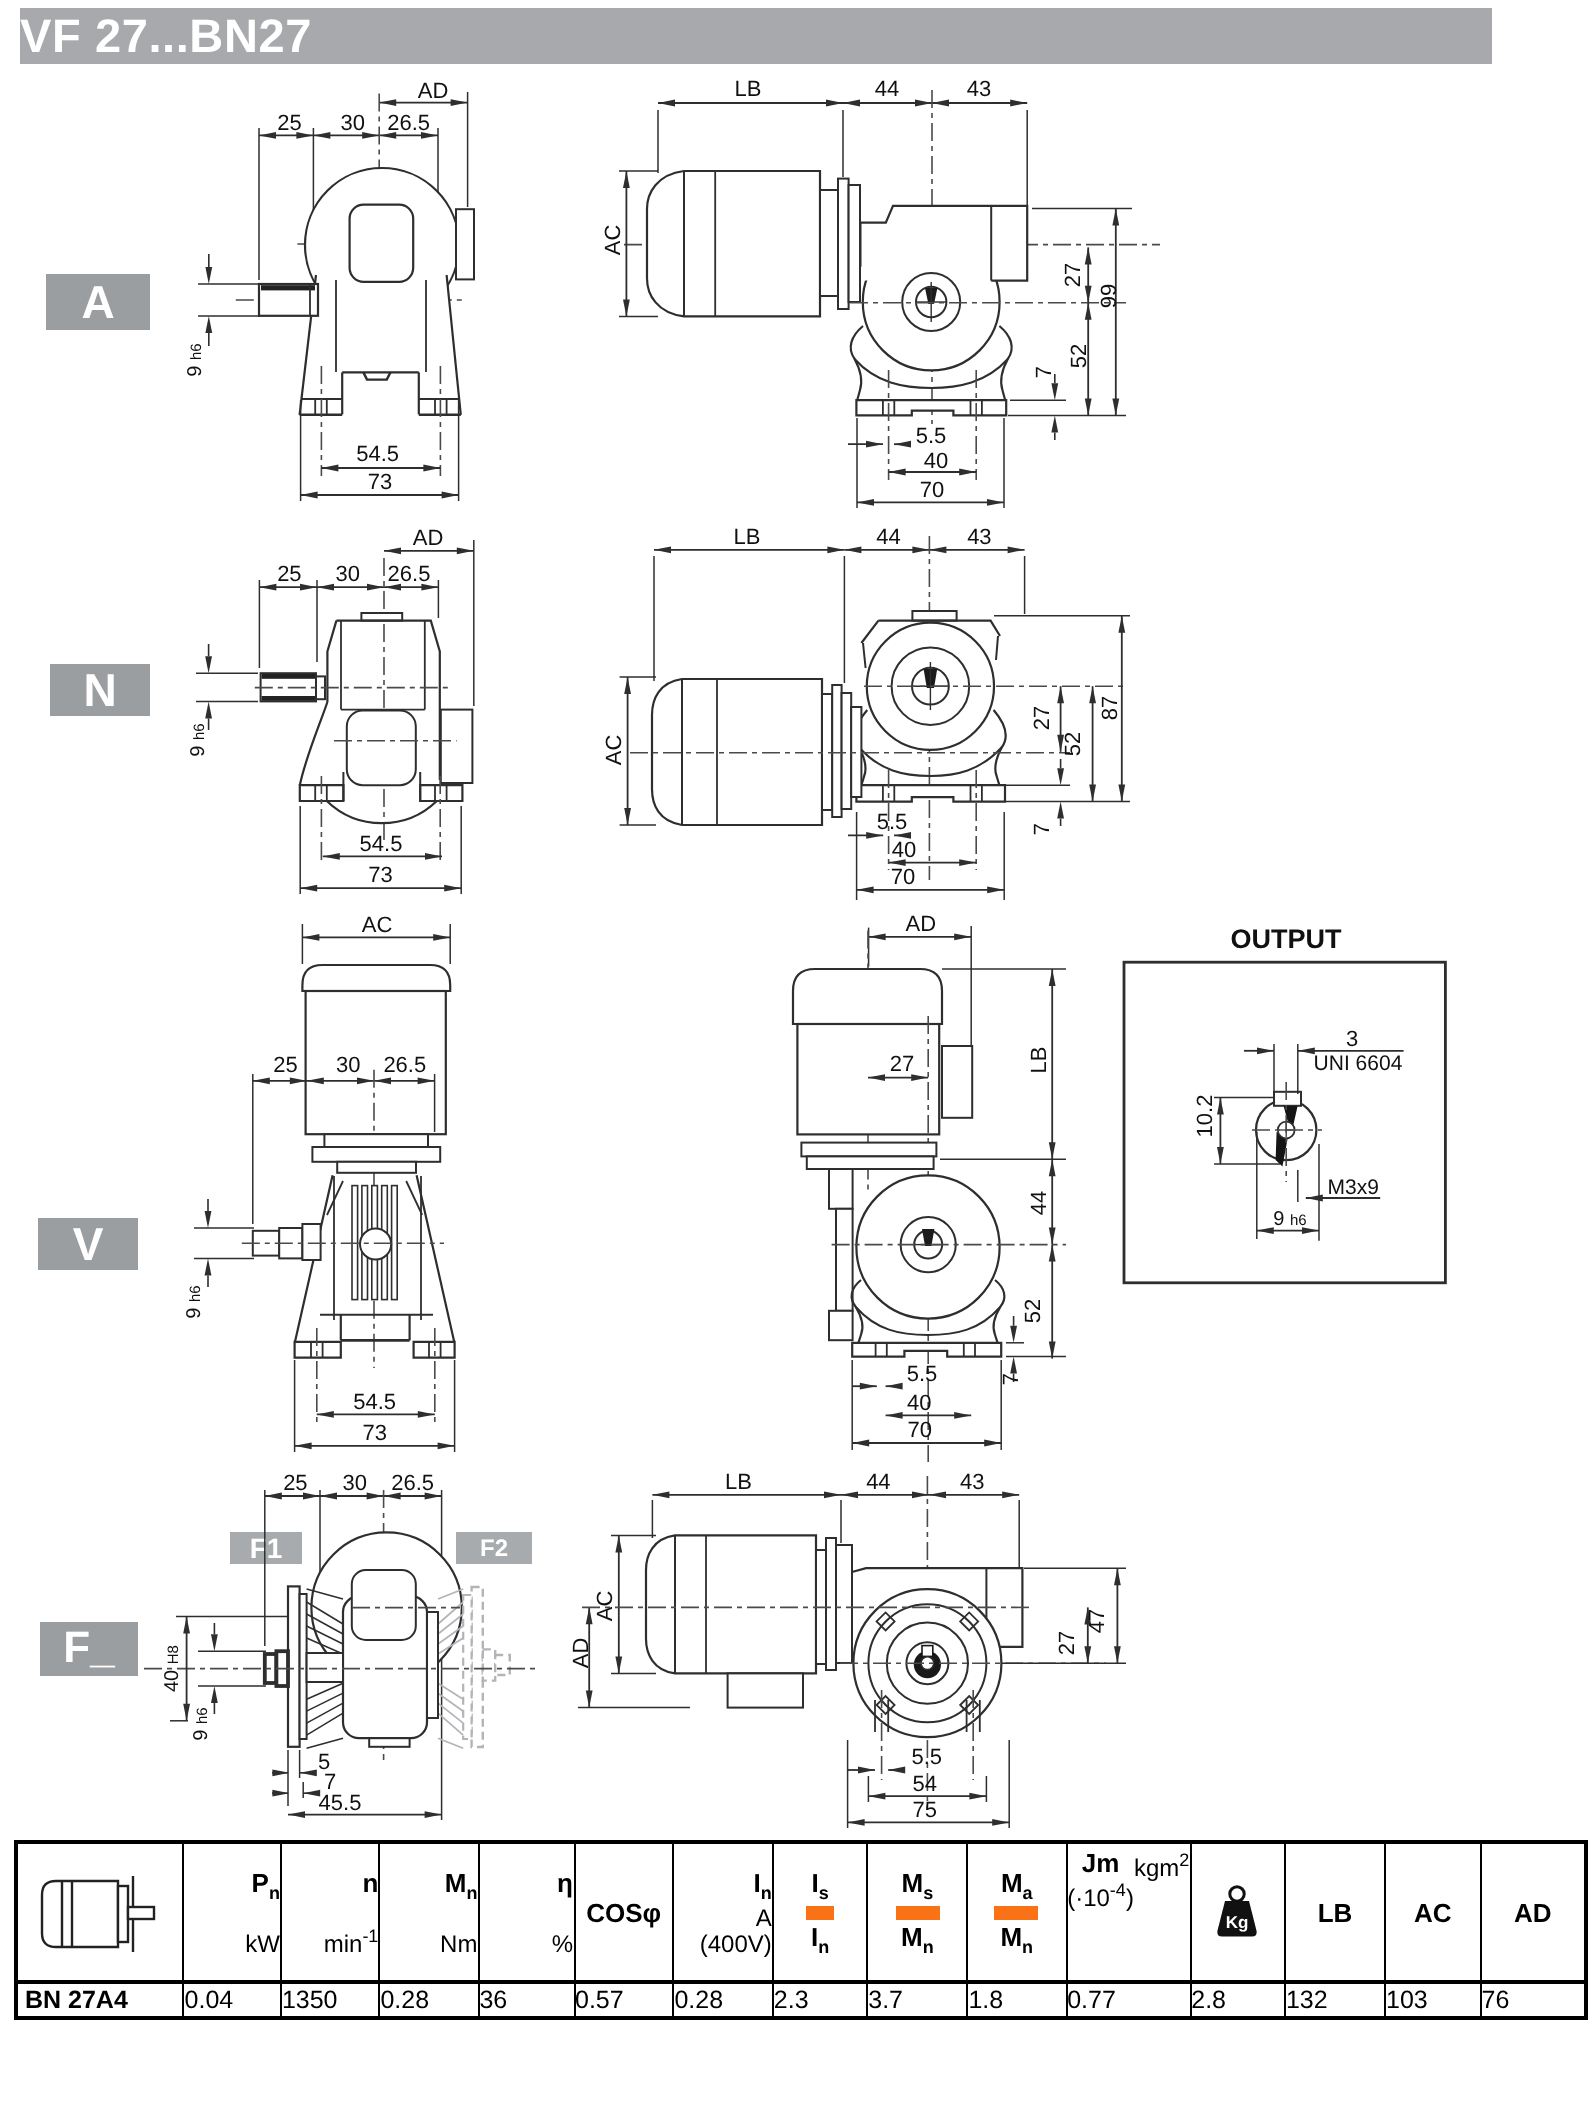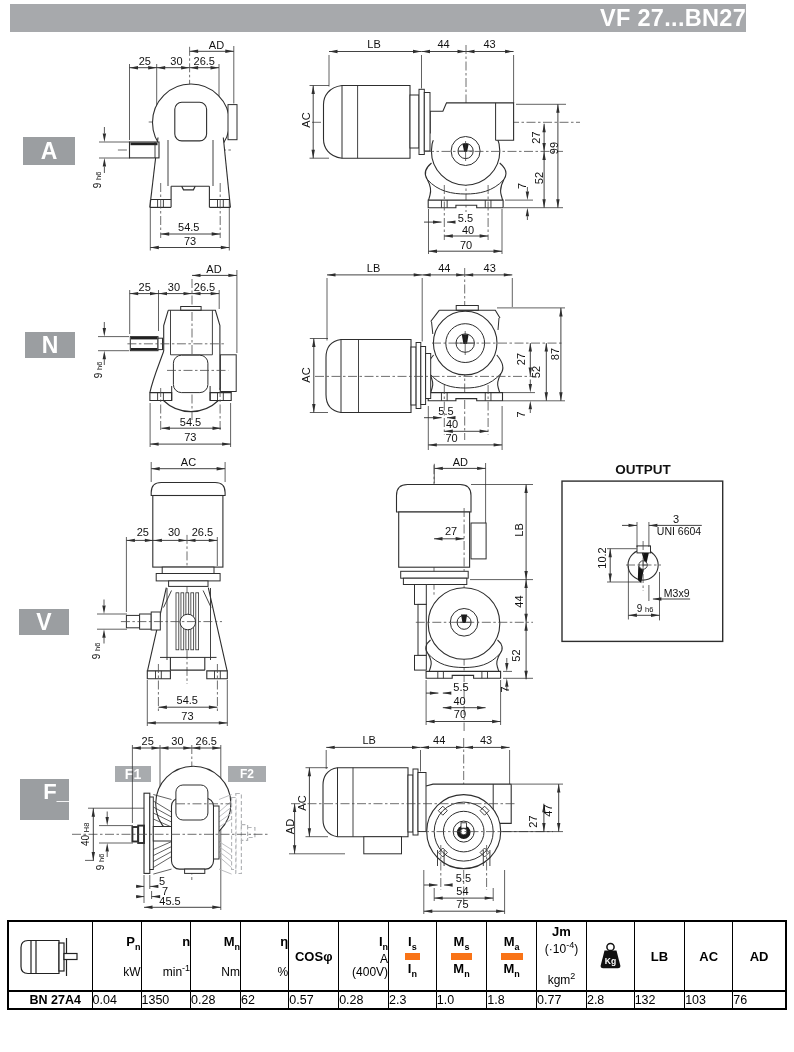--- a/index.html
+++ b/index.html
@@ -1,42 +1,42 @@
 <!DOCTYPE html>
 <html><head><meta charset="utf-8">
 <style>
 html,body{margin:0;padding:0;background:#fff;width:794px;height:1052px;font-family:"Liberation Sans",sans-serif;}
 #page{position:relative;width:794px;height:1052px;overflow:hidden;background:#fff;}
 .bar{position:absolute;left:10px;top:4px;width:736px;height:28px;background:#a7a9ac;}
-.bar span{display:block;text-align:right;font-size:23.5px;font-weight:bold;color:#fff;line-height:28px;letter-spacing:0.3px;}
+.bar span{display:block;text-align:left;font-size:23.5px;font-weight:bold;color:#fff;line-height:28px;letter-spacing:0.3px;}
 .tag{position:absolute;background:#9b9ea1;color:#fff;font-weight:bold;text-align:center;}
 table{position:absolute;left:6.5px;top:920px;border-collapse:collapse;table-layout:fixed;}
 table,th,td{border:1px solid #000;}
 table{border:2px solid #000;}
 th{border-bottom:2px solid #000;height:68px;font-size:13px;font-weight:normal;text-align:center;vertical-align:middle;padding:0;}
 td{height:16px;font-size:12.5px;text-align:left;padding:0;}
-td.lbl{text-align:left;font-weight:bold;padding-left:21px;}
+td.lbl{text-align:left;font-weight:bold;padding-left:4px;}
 sub{font-size:9px;} sup{font-size:9px;}
 .h2{display:flex;flex-direction:column;justify-content:space-between;height:45px;padding:0;text-align:right;}
-.h3{display:flex;flex-direction:column;justify-content:space-between;height:62px;padding:0;}
+.h3{display:flex;flex-direction:row;justify-content:space-between;height:62px;padding:0;}
 .un{font-size:12px;}
 .fr{display:inline-block;}
 .ft{border-bottom:7px solid #f97316;padding:0 3px 1px 3px;font-weight:bold;}
 .fb{padding-top:1px;font-weight:bold;}
 b{font-weight:bold;}
 </style></head>
 <body>
 <div id="page">
 <div class="bar">
       <span>VF 27...BN27</span>
     </div>
 <div class="tag" style="left:23px;top:137px;width:52px;height:28px;font-size:23px;line-height:28px;">A</div>
 <div class="tag" style="left:25px;top:332px;width:50px;height:26px;font-size:23px;line-height:26px;">N</div>
 <div class="tag" style="left:19px;top:609px;width:50px;height:26px;font-size:23px;line-height:26px;">V</div>
-<div class="tag" style="left:20px;top:779px;width:49px;height:41px;font-size:22px;line-height:26px;text-align:right;">F_</div>
+<div class="tag" style="left:20px;top:811px;width:49px;height:27px;font-size:22px;line-height:26px;">F_</div>
 <div class="tag" style="left:115px;top:766px;width:36px;height:16px;font-size:14px;line-height:16px;background:#a8abae;">F1</div>
 <div class="tag" style="left:228px;top:766px;width:38px;height:16px;font-size:12px;line-height:16px;background:#a8abae;">F2</div>
 <svg width="794" height="1052" viewBox="0 0 794 1052" style="position:absolute;left:0;top:0;font-family:'Liberation Sans',sans-serif">
       <line x1="189.6" y1="51.3" x2="233.8" y2="51.3" stroke="#2e2e2e" stroke-width="0.9"></line>
 <polygon points="189.6,51.3 198.1,49.599999999999994 198.1,53.0" fill="#2e2e2e"></polygon>
 <polygon points="233.8,51.3 225.3,49.599999999999994 225.3,53.0" fill="#2e2e2e"></polygon>
 <text x="216.5" y="49.0" font-size="11" text-anchor="middle" fill="#111111">AD</text>
 <line x1="233.8" y1="46" x2="233.8" y2="103.5" stroke="#2e2e2e" stroke-width="0.75"></line>
 <line x1="129.5" y1="67.7" x2="219" y2="67.7" stroke="#2e2e2e" stroke-width="0.9"></line>
 <polygon points="129.5,67.7 138.0,66.0 138.0,69.4" fill="#2e2e2e"></polygon>
@@ -746,25 +746,25 @@
           </th>
           <th><b>LB</b></th>
           <th><b>AC</b></th>
           <th><b>AD</b></th>
         </tr>
 <tr>
           <td class="lbl">BN 27A4</td>
           <td>0.04</td>
           <td>1350</td>
           <td>0.28</td>
-          <td>62</td>
+          <td>36</td>
           <td>0.57</td>
           <td>0.28</td>
           <td>2.3</td>
-          <td>1.0</td>
+          <td>3.7</td>
           <td>1.8</td>
           <td>0.77</td>
           <td>2.8</td>
           <td>132</td>
           <td>103</td>
           <td>76</td>
         </tr>
 
 </tbody>
     </table>

